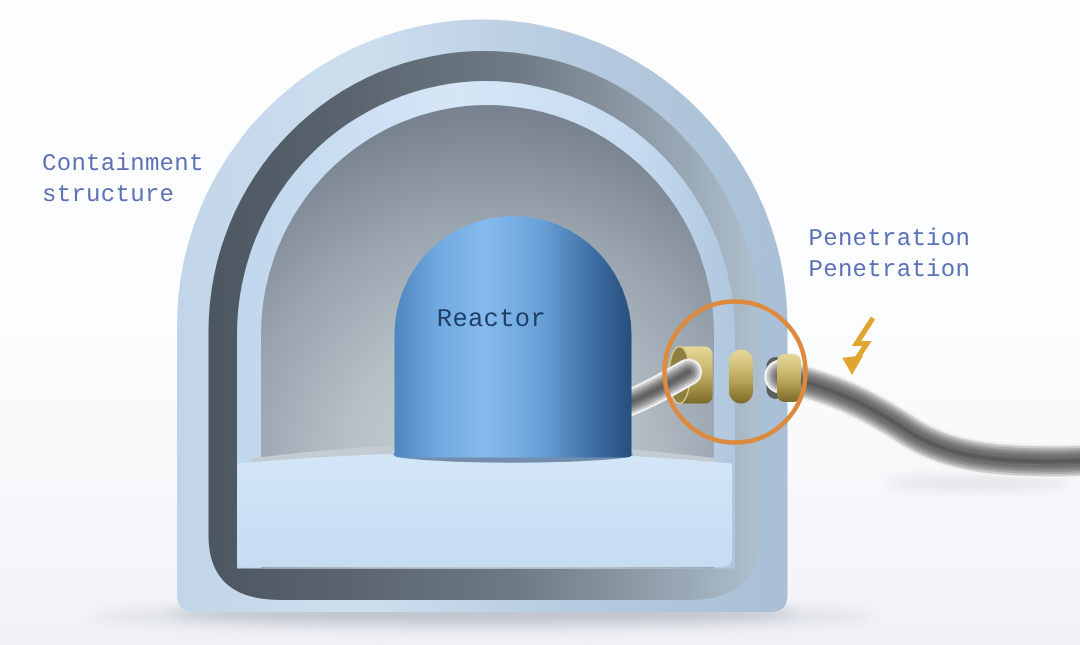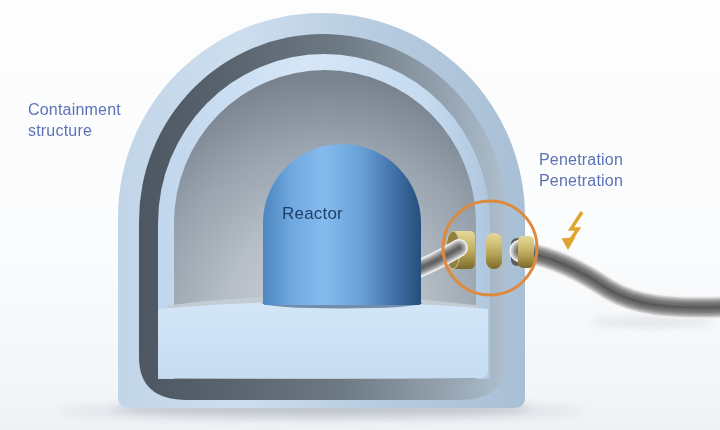--- a/index.html
+++ b/index.html
@@ -4,31 +4,32 @@
 <style>
   html,body{margin:0;padding:0;}
   body{
     width:720px;height:430px;overflow:hidden;
     font-family:"Liberation Sans", sans-serif;
     background:var(--background,#fbfcfd);
   }
   .stage{
     position:relative;width:720px;height:430px;
     background:linear-gradient(180deg,#fdfdfe 0%,#fbfcfd 55%,#f3f5f8 90%,#eff1f5 100%);
+    font-family:Liberation Mono, monospace;
   }
   .stage svg{position:absolute;left:0;top:0;}
   .diagram-label{
     position:absolute;
     color:var(--label-text,#5b72b6);
     font-size:16px;line-height:21px;letter-spacing:.2px;
   }
   .label-containment{left:28px;top:99px;width:124px;}
   .label-penetration{left:539px;top:149px;width:116px;}
   .label-reactor{
-    left:282px;top:204px;width:82px;text-align:left;
+    left:282px;top:204px;width:82px;text-align:right;
     color:var(--reactor-label-text,#20406a);font-size:17px;line-height:20px;
   }
 </style>
 </head>
 <body>
 
 <div class="stage">
 
   <svg width="720" height="430" viewBox="0 0 720 430">
     <defs>

